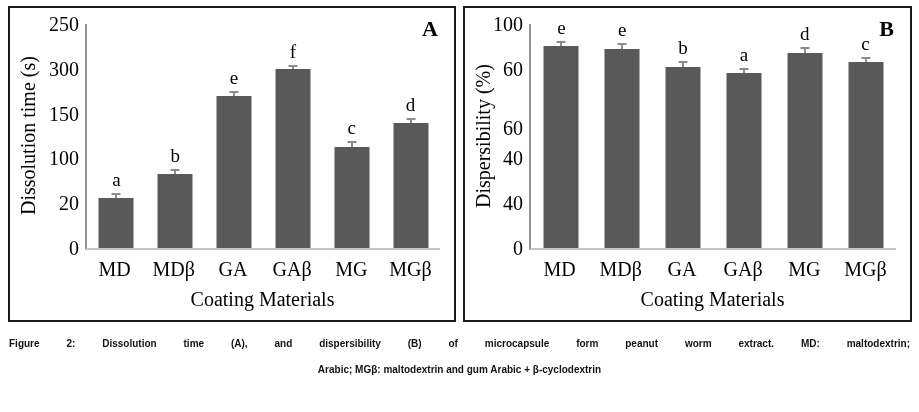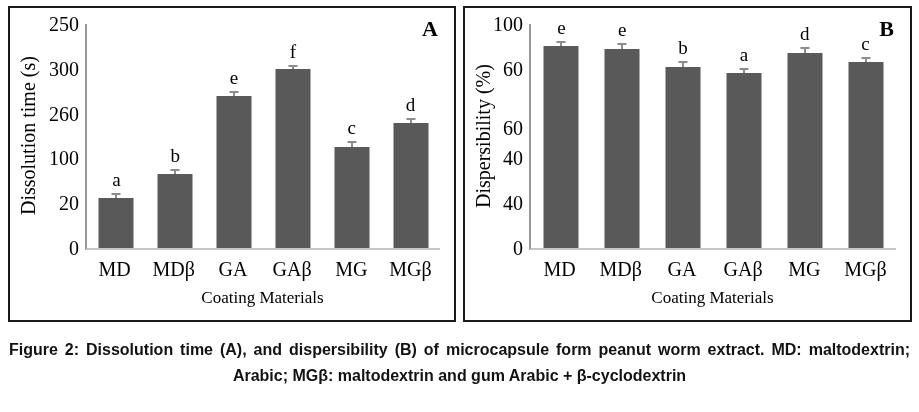--- a/index.html
+++ b/index.html
@@ -20,41 +20,41 @@
   .columns{position:absolute;left:0;right:0;top:0;bottom:0;display:flex;}
   .col{flex:1;position:relative;}
   .bar{position:absolute;left:50%;transform:translateX(-50%);bottom:0;width:35px;}
   .whisker{position:absolute;left:50%;transform:translateX(-50%);width:2px;}
   .wcap{position:absolute;left:50%;transform:translateX(-50%);width:9px;height:2px;}
   .letter{position:absolute;left:50%;transform:translateX(-50%);
           font-size:19px;line-height:1;}
   .xlabels{position:absolute;left:var(--plot-left);right:14px;top:250px;display:flex;}
   .xlab{flex:1;text-align:center;font-size:20px;}
   .xtitle{position:absolute;left:var(--plot-left);right:14px;top:280px;
-          text-align:center;font-size:17px;}
+          text-align:center;font-size:20px;}
   .panel-letter{position:absolute;top:8px;right:16px;font-size:22px;font-weight:bold;}
   .caption{position:absolute;left:9px;right:9px;top:331px;
            font-family:"Liberation Sans","DejaVu Sans",sans-serif;
-           font-weight:bold;font-size:16px;line-height:26px;color:#121212;margin-top:6px;}
+           font-weight:bold;font-size:10px;line-height:26px;color:#121212;}
   .cap-line{white-space:normal;}
   .cap-justify{text-align:justify;text-align-last:justify;}
   .cap-center{text-align:center;text-align-last:center;}
 </style>
 </head>
 <body>
 
 <div class="figure">
 
   <div class="panel panel-a">
     <div class="ytitle">Dissolution time (s)</div>
     <div class="plot">
         <div class="ytick" style="bottom: 0px;">0</div>
         <div class="ytick" style="bottom: 44.8px;">20</div>
         <div class="ytick" style="bottom: 89.6px;">100</div>
-        <div class="ytick" style="bottom: 134.4px;">260</div>
+        <div class="ytick" style="bottom: 134.4px;">150</div>
         <div class="ytick" style="bottom: 179.2px;">300</div>
         <div class="ytick" style="bottom: 224px;">250</div>
         <div class="columns">
           <div class="col">
             <div class="bar" style="height: 50.176px; background: rgb(89, 89, 89);"></div>
             <div class="whisker" style="bottom: 50.176px; height: 2.688px; background: rgb(140, 140, 140);"></div>
             <div class="wcap" style="bottom: 52.864px; background: rgb(140, 140, 140);"></div>
             <div class="letter" style="bottom: 58.864px;">a</div>
           </div>
           <div class="col">

